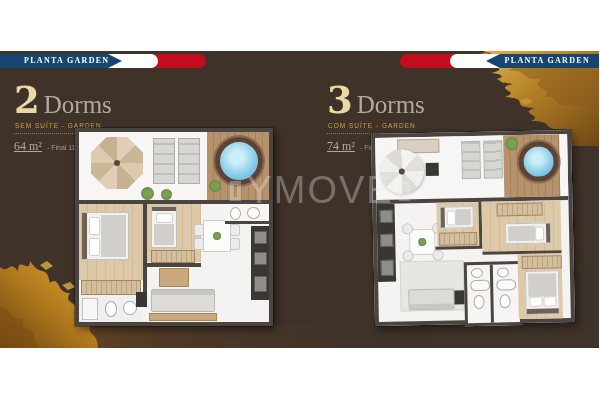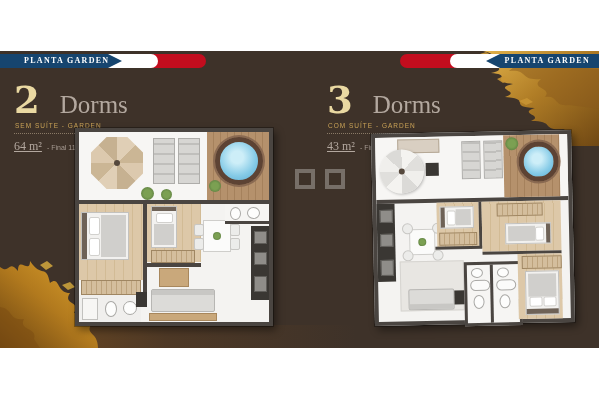--- a/index.html
+++ b/index.html
@@ -15,21 +15,21 @@
   .b-blue{background:var(--banner-blue,#16456f);}
   .banner-label{display:block;font-family:"Liberation Serif",serif;font-weight:bold;
     font-size:8px;letter-spacing:1.3px;color:#fff;line-height:14px;white-space:nowrap;}
 
   
   .title-block{position:absolute;width:150px;}
   .title-row{display:flex;align-items:baseline;}
   .t-num{font-family:"DejaVu Serif",serif;font-weight:bold;font-size:37px;line-height:30px;
     color:var(--title-gold,#ead9a2);}
   .t-word{font-family:"Liberation Serif",serif;font-size:25px;color:var(--muted-gray,#b3a89f);
-    margin-left:20px;}
+    margin-left:4px;}
   .t-sub{font-size:6.5px;letter-spacing:1px;color:var(--subtitle-gold,#c9a256);
     border-bottom:1px dotted #8a7a66;padding:3px 0 4px 1px;width:102px;white-space:nowrap;}
   .t-area-row{margin-top:5px;display:flex;align-items:baseline;}
   .t-area{font-size:12px;color:var(--muted-gray,#b3a89f);font-family:"Liberation Serif",serif;text-decoration:underline;}
   .t-final{font-size:7px;color:#a69b92;margin-left:5px;}
 
   
   .plan{position:absolute;background:#f4f3f1;border:4px solid var(--wall,#4a4541);
     box-shadow:0 0 0 1px rgba(0,0,0,.3),3px 4px 8px rgba(0,0,0,.45);}
   .garden{position:absolute;left:0;top:0;right:0;background:#f7f6f4;
@@ -142,21 +142,21 @@
     </div>
   </div>
 
   <div class="title-block" style="left:327px;top:85px;">
     <div class="title-row">
       <span class="t-num">3</span>
       <span class="t-word">Dorms</span>
     </div>
     <div class="t-sub">COM SUÍTE - GARDEN</div>
     <div class="t-area-row">
-      <span class="t-area">43 m²</span>
+      <span class="t-area">74 m²</span>
       <span class="t-final">-  Final 15</span>
     </div>
   </div>
 
   <div class="plan" style="left:75px;top:128px;width:190px;height:190px;z-index:10;">
     <div class="garden" style="height:68px;">
       <div class="abs parasol-beige" style="left:12px;top:5px;width:52px;height:52px;">
         <div class="pole" style="left:23px;top:23px;width:6px;height:6px;"></div>
       </div>
       <div class="abs lounger" style="left:74px;top:6px;width:20px;height:44px;"></div>
@@ -290,16 +290,17 @@
     <div class="bed" style="left:147px;top:136px;width:32px;height:42px;">
       <div class="headboard" style="left:0;bottom:0;width:100%;height:5px;"></div>
       <div class="pillow" style="left:3px;bottom:7px;width:11px;height:8px;"></div>
       <div class="pillow" style="left:17px;bottom:7px;width:11px;height:8px;"></div>
       <div class="blanket" style="left:2px;top:2px;right:2px;bottom:17px;"></div>
     </div>
   </div>
 
   <div class="watermark">
     <span class="wm-mark"></span>
+    <span class="wm-text">YMOVE</span>
     <span class="wm-mark"></span>
   </div>
 
 </div>
 
 </body></html>

